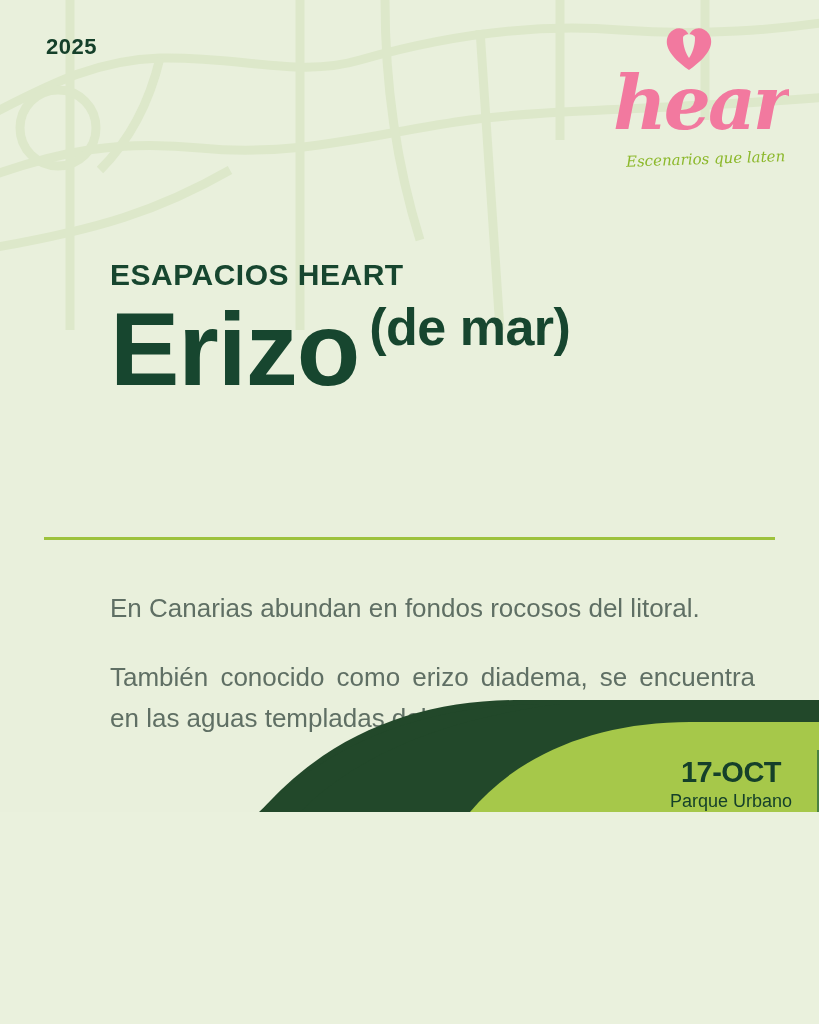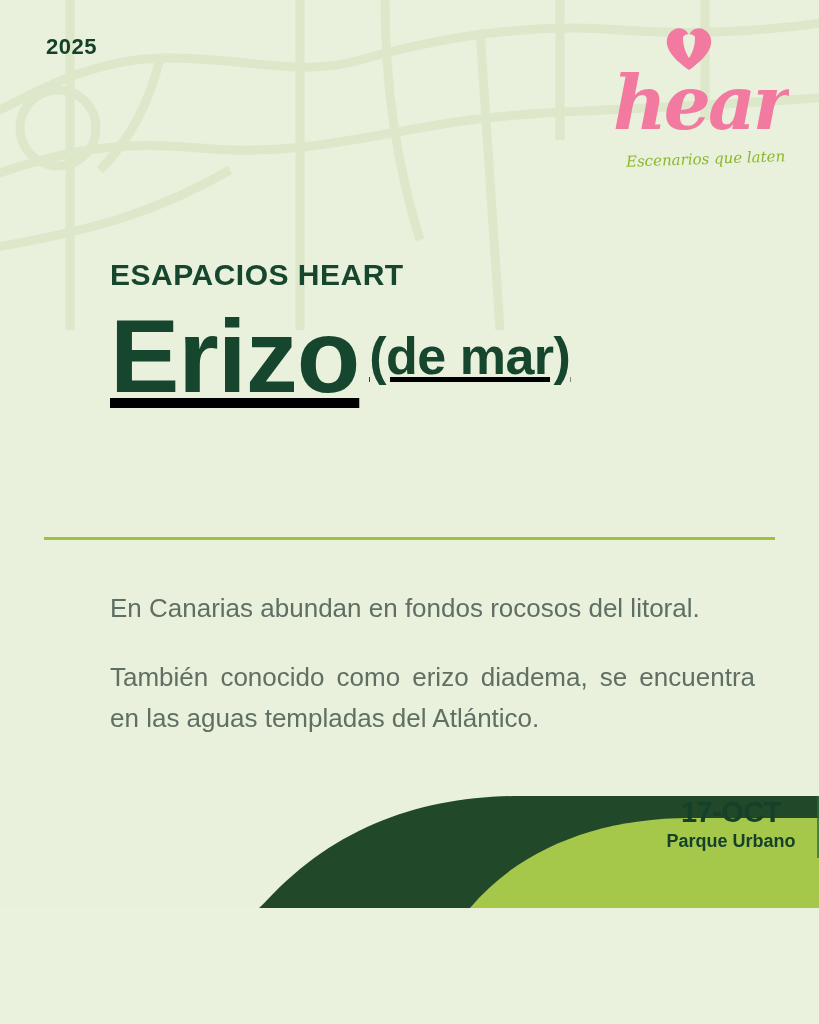--- a/index.html
+++ b/index.html
@@ -6,21 +6,21 @@
   html, body {
     width: 819px;
     height: 1024px;
     background: #eaf1dd;
     font-family: "Liberation Sans", sans-serif;
     overflow: hidden;
   }
   .poster {
     position: relative;
     width: 819px;
-    height: 908px;
+    height: 812px;
     background: #e9f0dc;
     overflow: hidden;
   }
 
   
   .map-bg {
     position: absolute;
     top: 0; left: 0;
     width: 819px;
     height: 330px;
@@ -65,25 +65,24 @@
     right: 60px;
   }
   .kicker {
     font-size: 30px;
     font-weight: bold;
     color: #17462f;
     letter-spacing: 0.5px;
     line-height: 1.1;
   }
   .title-row {
-    margin-top: 13px;
+    margin-top: 6px;
     display: flex;
-    align-items: center;
+    align-items: flex-start;
     gap: 10px;
-    text-decoration: underline;
   }
   .title {
     font-size: 104px;
     font-weight: bold;
     color: #17462f;
     letter-spacing: -1px;
     line-height: 1.0;
   }
   .title-sub {
     font-size: 52px;
@@ -121,37 +120,37 @@
     width: 819px;
     height: 120px;
   }
   .dates {
     position: absolute;
     bottom: 0;
     right: 0;
     width: 560px;
     height: 112px;
     display: flex;
-    align-items: flex-start;
+    align-items: flex-end;
     justify-content: flex-end;
   }
   .date-item {
     width: 172px;
     text-align: center;
     color: #15402a;
     padding: 0 10px;
   }
   .date-day {
     font-size: 29px;
     font-weight: bold;
     letter-spacing: -0.5px;
   }
   .date-place {
     font-size: 18px;
-    font-weight: bold;
+    font-weight: normal;
     margin-top: 2px;
   }
   .date-sep {
     width: 2px;
     height: 62px;
     background: #2c6b3f;
     opacity: 0.75;
   }
 </style>
 </head>

